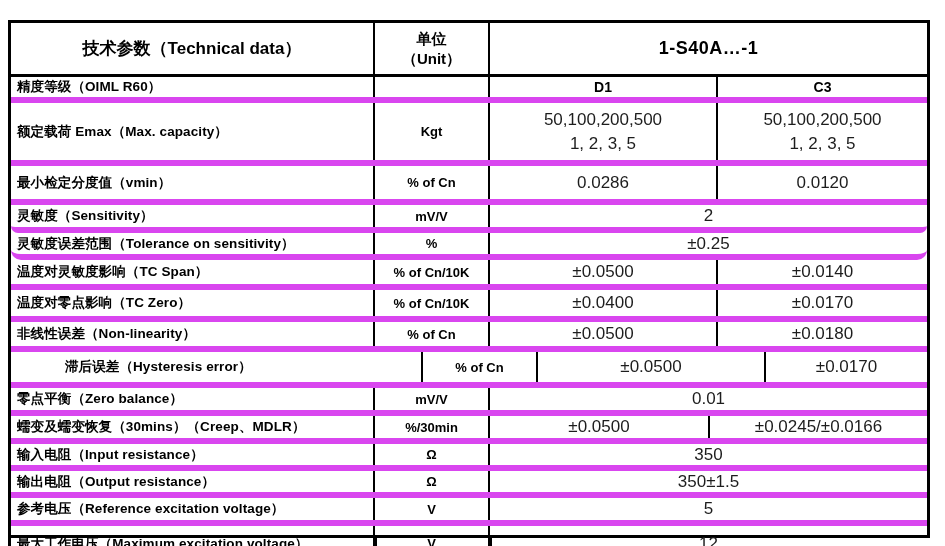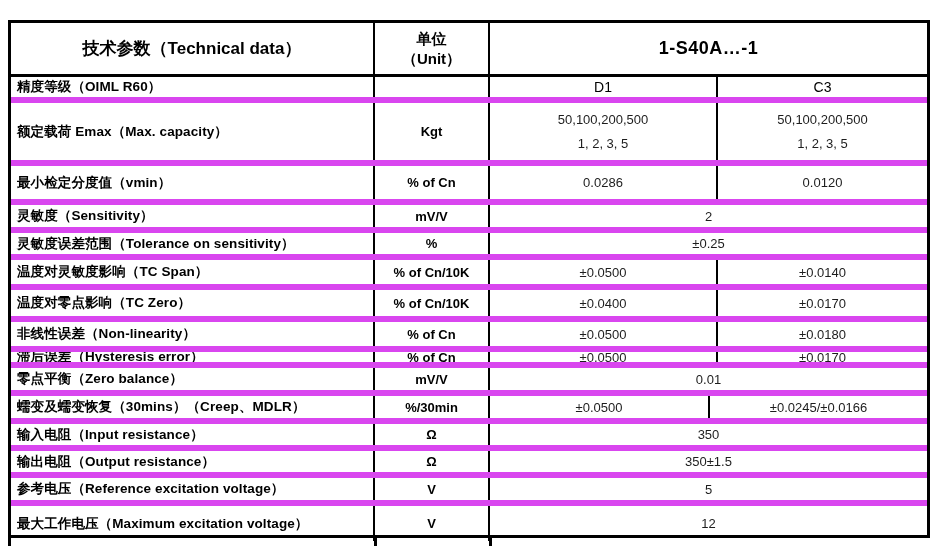--- a/index.html
+++ b/index.html
@@ -20,22 +20,22 @@
 
   .c1 { width:364px; justify-content:flex-start; padding-left:6px; }
   .c2 { width:115px; }
   .c3 { width:228px; }
   .c4 { flex:1; }
   .cspan { flex:1; }
   .row.creep .c3 { width:220px; }
 
   .label { font-weight:bold; font-size:13.5px; color:#000; letter-spacing:0.1px; }
   .unit  { font-weight:bold; font-size:13px;  color:#000; }
-  .val   { font-size:13px; color:#1d1d1d; font-weight:normal; }
-  .colhead { font-weight:normal; font-size:14px; color:#000; }
+  .val   { font-size:17px; color:#1d1d1d; font-weight:normal; }
+  .colhead { font-weight:bold; font-size:14px; color:#000; }
 
   .hdr-param { font-weight:bold; font-size:17px; color:#000; }
   .hdr-unit  { flex-direction:column; font-weight:bold; font-size:15px; line-height:20px; color:#000; }
   .hdr-model { font-weight:bold; font-size:18px; color:#000; letter-spacing:0.5px; }
 
   .twoline { flex-direction:column; line-height:24px; }
   .twoline div { white-space:nowrap; }
   .unit-twoline { flex-direction:row; line-height:22px; }
 
   
@@ -82,27 +82,27 @@
       </div>
     </div>
 
     <div class="row" style="height:39px;">
       <div class="cell c1 label">最小检定分度值（vmin）</div>
       <div class="cell c2 unit">% of Cn</div>
       <div class="cell c3 val">0.0286</div>
       <div class="cell c4 val">0.0120</div>
     </div>
 
-    <div class="row" style="height:28px;">
+    <div class="row" style="height:28px;border-radius:7px;">
       <div class="cell c1 label">灵敏度（Sensitivity）</div>
       <div class="cell c2 unit">mV/V</div>
       <div class="cell cspan val">2</div>
     </div>
 
-    <div class="row" style="height:27px;">
+    <div class="row" style="height:27px;border-radius:10px;">
       <div class="cell c1 label">灵敏度误差范围（Tolerance on sensitivity）</div>
       <div class="cell c2 unit">%</div>
       <div class="cell cspan val">±0.25</div>
     </div>
 
     <div class="row" style="height:30px;">
       <div class="cell c1 label">温度对灵敏度影响（TC Span）</div>
       <div class="cell c2 unit">% of Cn/10K</div>
       <div class="cell c3 val">±0.0500</div>
       <div class="cell c4 val">±0.0140</div>
@@ -115,21 +115,21 @@
       <div class="cell c4 val">±0.0170</div>
     </div>
 
     <div class="row" style="height:30px;">
       <div class="cell c1 label">非线性误差（Non-linearity）</div>
       <div class="cell c2 unit">% of Cn</div>
       <div class="cell c3 val">±0.0500</div>
       <div class="cell c4 val">±0.0180</div>
     </div>
 
-    <div class="row" style="height:16px;">
+    <div class="row" style="height:36px;padding-left:48px;">
       <div class="cell c1 label">滞后误差（Hysteresis error）</div>
       <div class="cell c2 unit">% of Cn</div>
       <div class="cell c3 val">±0.0500</div>
       <div class="cell c4 val">±0.0170</div>
     </div>
 
     <div class="row" style="height:28px;">
       <div class="cell c1 label">零点平衡（Zero balance）</div>
       <div class="cell c2 unit">mV/V</div>
       <div class="cell cspan val">0.01</div>

